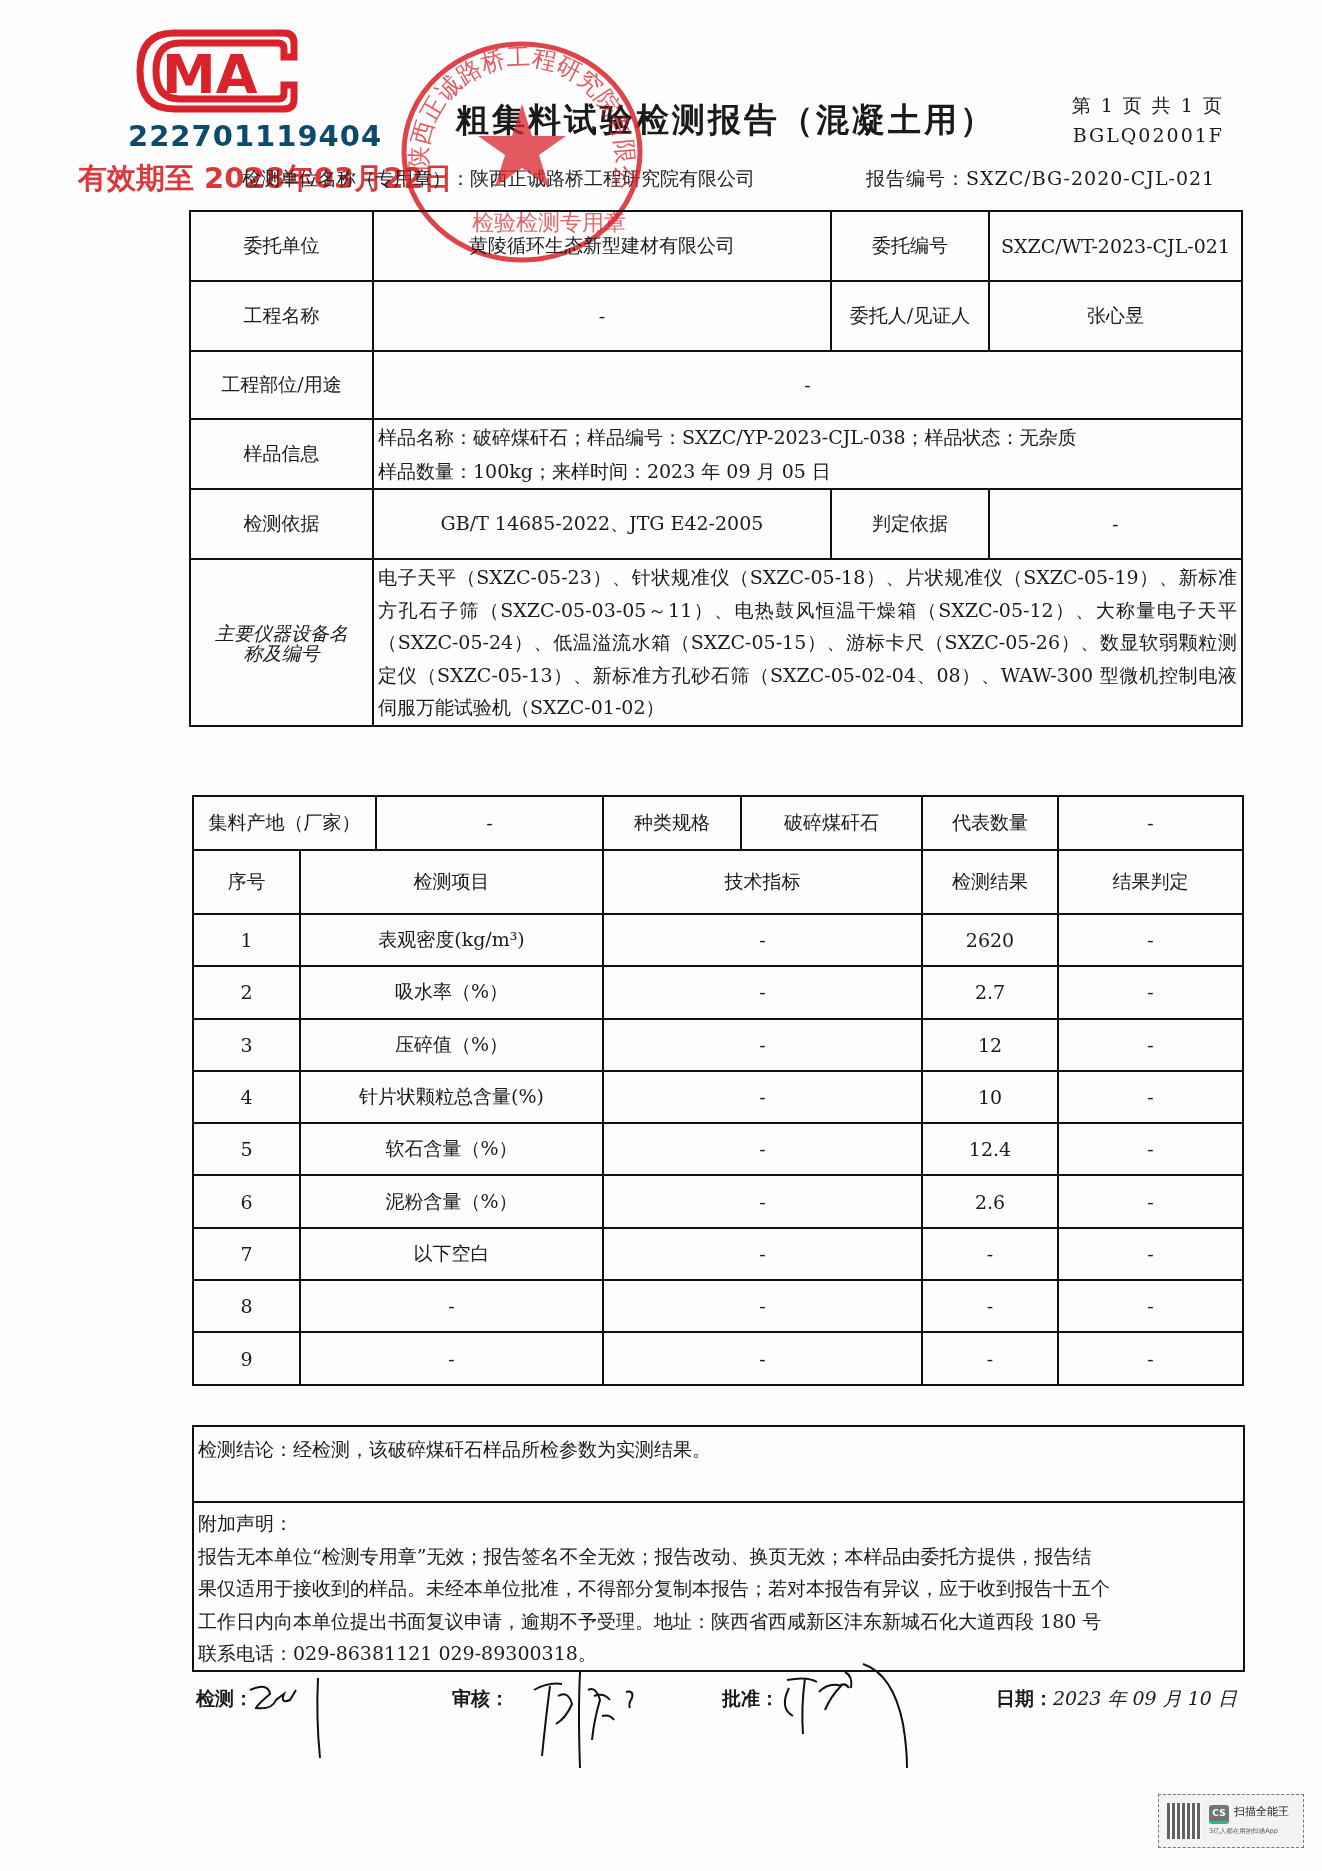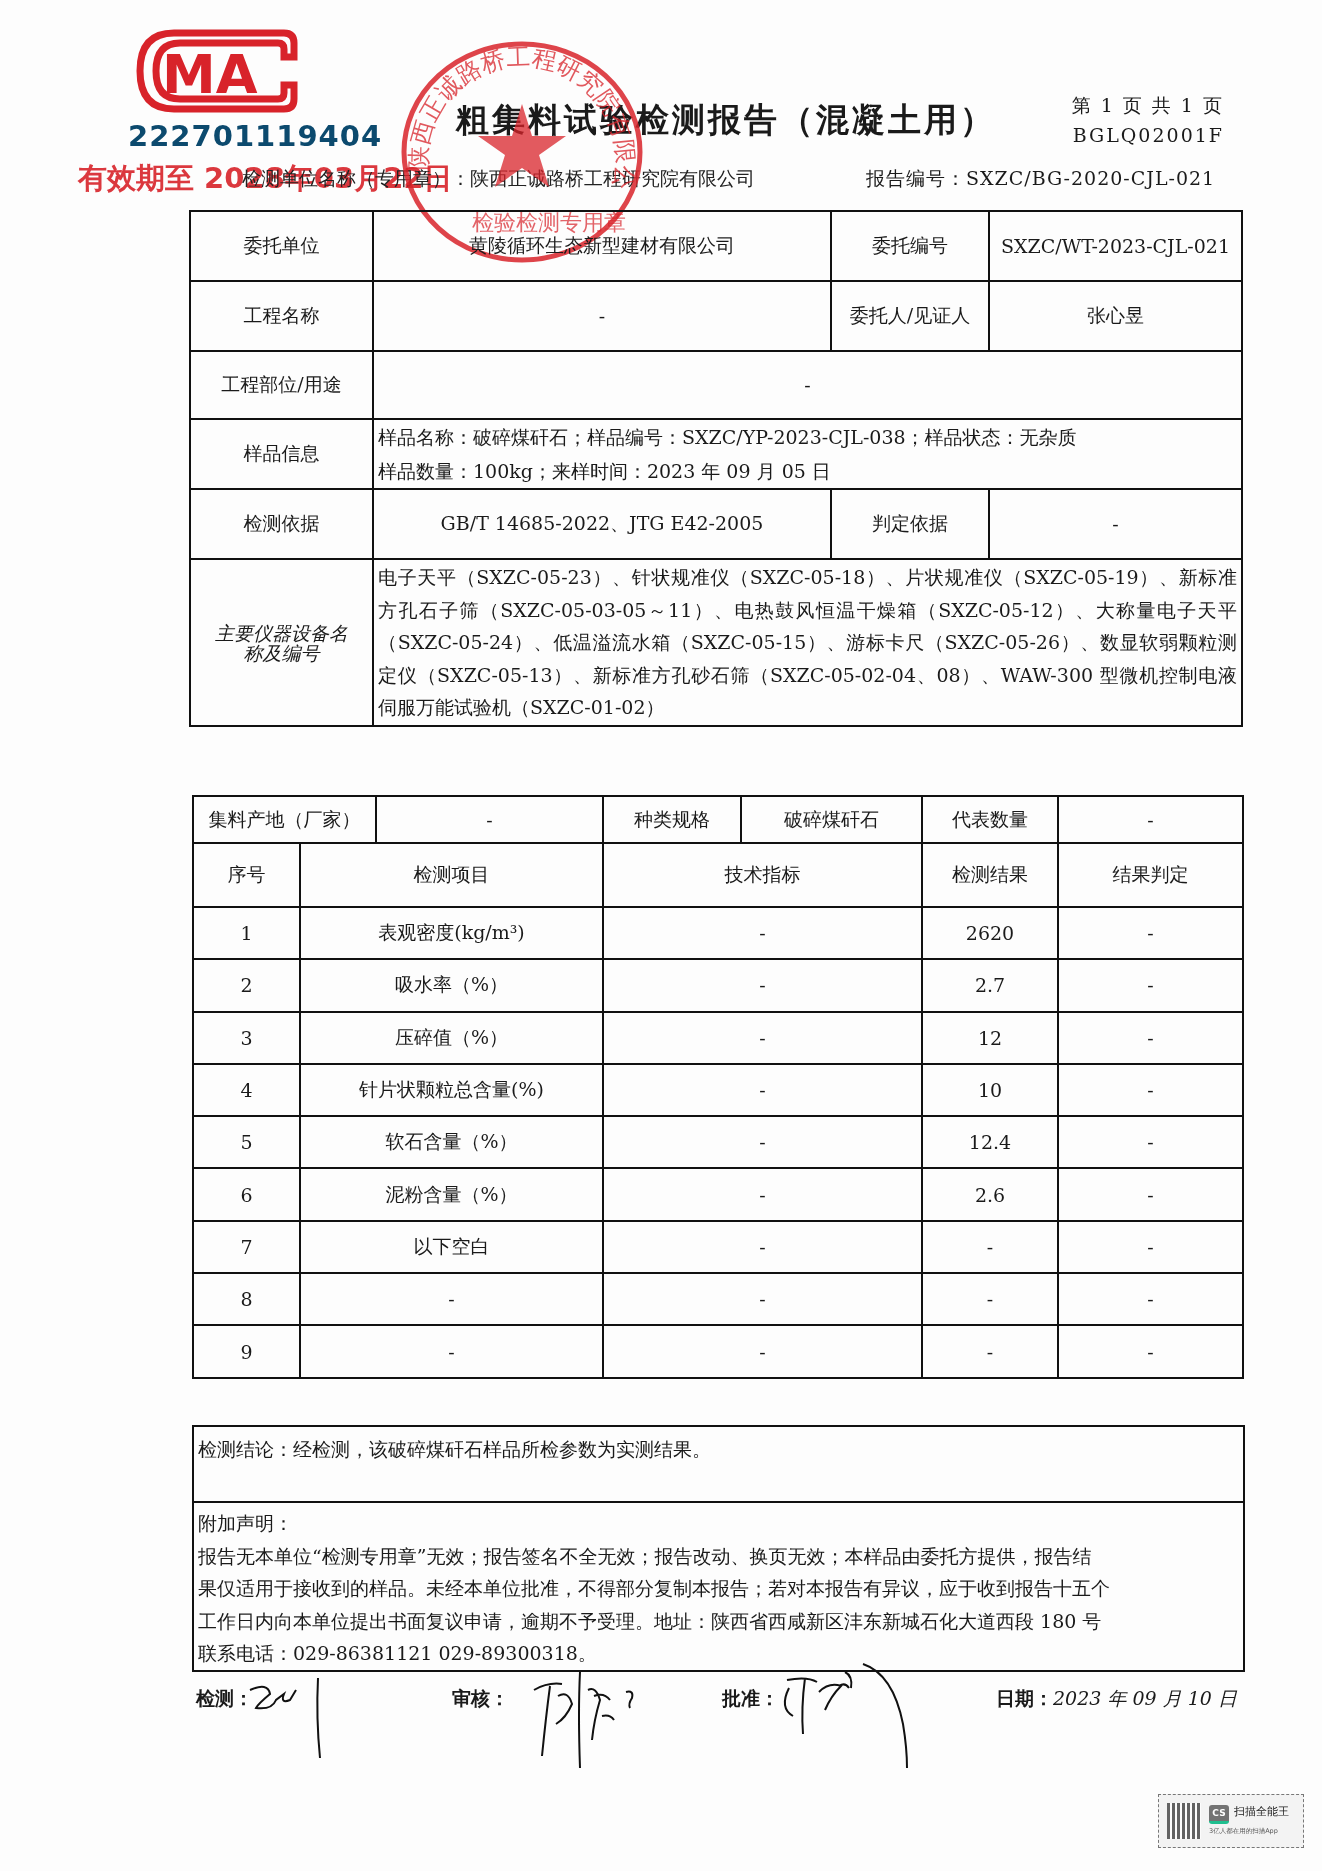--- a/index.html
+++ b/index.html
@@ -122,21 +122,21 @@
     <col style="width:107px">
       <col style="width:76px">
       <col style="width:227px">
       <col style="width:138px">
       <col style="width:181px">
       <col style="width:136px">
       <col style="width:143px">
       <col style="width:42px">
   </colgroup>
   <tbody>
-      <tr style="height:47px">
+      <tr style="height:54px">
     <td colspan="2">集料产地（厂家）</td>
     <td>-</td>
     <td>种类规格</td>
     <td>破碎煤矸石</td>
     <td>代表数量</td>
     <td colspan="2">-</td>
   </tr>
   <tr style="height:64px">
     <td>序号</td>
     <td colspan="2">检测项目</td>

